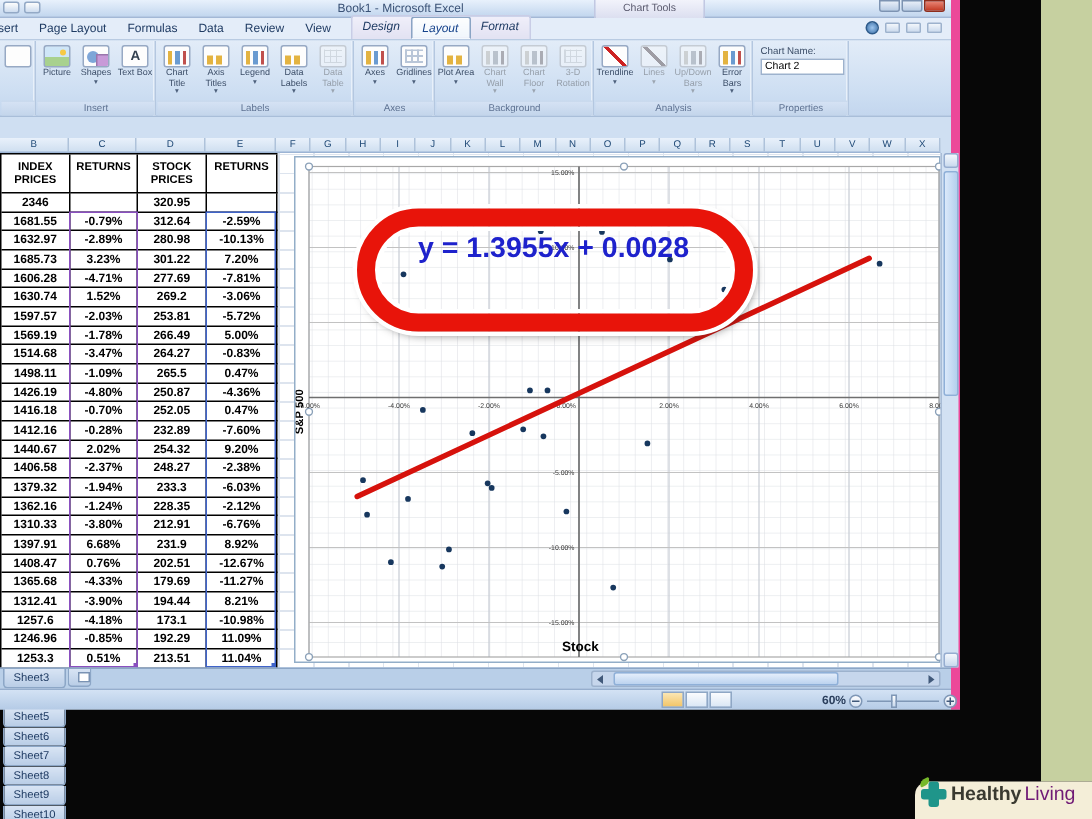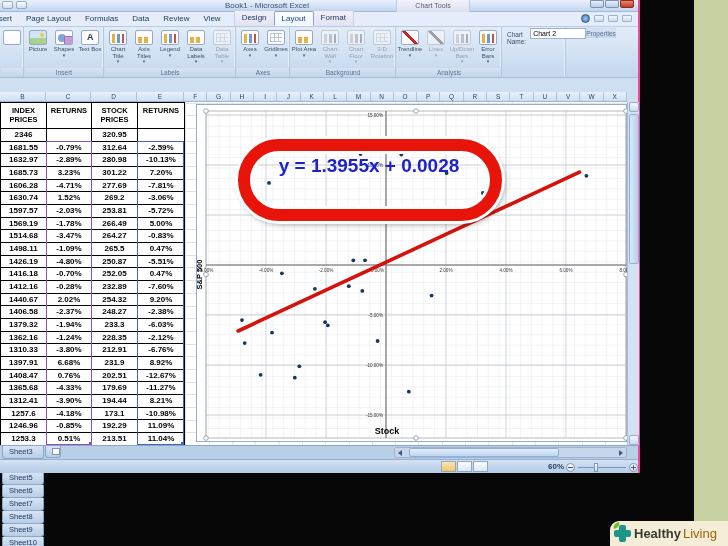--- a/index.html
+++ b/index.html
@@ -2,41 +2,41 @@
 <html><head>
 <meta charset="utf-8">
 <style>
   html,body{margin:0;padding:0;background:#222;}
   *{box-sizing:border-box;}
   .screen{position:relative;width:728px;height:546px;background:#070707;overflow:hidden;
           font-family:"Liberation Sans",sans-serif;}
   .green-strip{position:absolute;left:694px;top:0;width:34px;height:521px;background:#c6d0a0;}
   
   .excel{position:absolute;left:0;top:0;width:640px;height:473px;background:#cfdff2;
-         border-right:2px solid #ec4899;}
+         border-right:6px solid #ec4899;}
   .titlebar{position:absolute;left:0;top:0;width:100%;height:12px;
             background:linear-gradient(#e8f1fc,#c2d6ee);border-bottom:1px solid #a3b8d6;}
   .qat{position:absolute;left:2px;top:1px;display:flex;gap:3px;}
   .qat span{display:inline-block;width:11px;height:8px;background:linear-gradient(#fdfdfd,#cddcef);
             border:1px solid #93a9c6;border-radius:2px;}
   .title-text{position:absolute;left:225px;top:1px;font-size:8px;color:#3a5276;}
   .ctx-header{position:absolute;left:396px;top:0;width:74px;height:12px;text-align:center;
               font-size:7px;line-height:12px;color:#5a5a6e;background:linear-gradient(#f2f3fb,#dcdff0);
               border-left:1px solid #c2c8e2;border-right:1px solid #c2c8e2;}
   .winbtns{position:absolute;right:4px;top:0;display:flex;gap:1px;}
   .winbtn{width:14px;height:8px;border:1px solid #7d93b2;border-radius:0 0 2px 2px;
           background:linear-gradient(#e8eef8,#b9cce4);}
   .winbtn.close{background:linear-gradient(#e98575,#c33a24);border-color:#8d2c1c;}
   
   .tabrow{position:absolute;left:0;top:12px;width:100%;height:15px;background:#e4edf9;
           border-bottom:1px solid #b9cbe2;display:flex;align-items:flex-end;}
   .rtab{font-size:8px;color:#1f3b63;padding:0 7px;line-height:14px;white-space:nowrap;}
   .rtab.first{margin-left:-15px;}
   .ctxwrap{display:flex;background:linear-gradient(#f0effa,#e2e2f2);border:1px solid #c9cde6;
-           border-bottom:none;margin-left:6px;border-radius:2px 2px 0 0;}
+           border-bottom:none;margin-left:6px;border-radius:2px 2px 0 0;font-style:italic;}
   .rtab.active{background:linear-gradient(#fdfeff,#f0f6fc);border:1px solid #8aa4c4;border-bottom:1px solid #f4f9fe;
                border-radius:2px 2px 0 0;color:#15428b;line-height:13px;}
   .tabrow-icons{position:absolute;right:6px;top:2px;display:flex;gap:4px;align-items:center;}
   .help-ico{width:9px;height:9px;border-radius:50%;background:radial-gradient(#9ec6ef,#3a6ea5);
             border:1px solid #2d5a8a;}
   .mini{width:10px;height:7px;background:linear-gradient(#f2f6fb,#ccdbee);border:1px solid #9db2cd;border-radius:1px;}
   
   .ribbon{position:absolute;left:0;top:27px;width:100%;height:51px;
           background:linear-gradient(#e2ecf8,#cddef2 70%,#c3d6ee);border-bottom:1px solid #a9bed9;
           display:flex;}
@@ -58,21 +58,21 @@
   .ico-shapes::before{content:"";position:absolute;left:2px;top:3px;width:8px;height:8px;border-radius:50%;background:#7ea6d8;}
   .ico-shapes::after{content:"";position:absolute;left:8px;top:5px;width:7px;height:7px;background:#c89ad8;border:1px solid #9a76ac;}
   .ico-line::after{content:"";position:absolute;inset:0;
        background:linear-gradient(45deg,transparent 44%,#cc2222 44% 56%,transparent 56%);}
   .ico-gold::after{content:"";position:absolute;left:2px;right:2px;top:6px;bottom:1px;
        background:linear-gradient(90deg,#e3b341 0 4px,transparent 4px 6px,#e3b341 6px 10px,transparent 10px 12px,#6a9bd1 12px);}
   .ico-txt::after{content:"A";position:absolute;left:5px;top:1px;font-size:9px;font-weight:bold;color:#33404f;}
   .ico-grid::after{content:"";position:absolute;inset:2px;
        background:repeating-linear-gradient(0deg,#b9c6d8 0 1px,transparent 1px 4px),
                   repeating-linear-gradient(90deg,#b9c6d8 0 1px,transparent 1px 4px);}
-  .props{width:64px;display:flex;flex-direction:row;}
+  .props{width:64px;display:flex;flex-direction:column;}
   .props .plabel{font-size:6.5px;color:#3c4e68;padding:3px 0 1px 4px;}
   .props input{width:56px;height:11px;margin-left:4px;border:1px solid #9db2cd;font-size:7px;
                font-family:"Liberation Sans",sans-serif;padding:0 2px;background:#fff;}
   
   .fbar{position:absolute;left:0;top:78px;width:100%;height:14px;background:#e6eefa;
         border-bottom:1px solid #aabdd6;display:flex;align-items:center;}
   .namebox{width:44px;height:12px;background:#fff;border:1px solid #aabdd6;margin-left:0;position:relative;}
   .namebox .dd{position:absolute;right:1px;top:2px;width:0;height:0;
         border-left:3px solid transparent;border-right:3px solid transparent;border-top:4px solid #5f738e;}
   .fx{font-family:"Liberation Serif",serif;font-style:italic;font-weight:bold;font-size:9px;
@@ -132,28 +132,28 @@
   .zoomtxt{position:absolute;left:548px;top:2px;font-size:8px;font-weight:bold;color:#2a3e5c;}
   .zbtn{position:absolute;top:3px;width:9px;height:9px;border-radius:50%;border:1px solid #7f97b6;
         background:linear-gradient(#fdfdfe,#d7e3f2);}
   .zbtn .h{position:absolute;left:1px;right:1px;top:3px;height:1px;background:#41597a;}
   .zbtn .v{position:absolute;top:1px;bottom:1px;left:3px;width:1px;background:#41597a;}
   .ztrack{position:absolute;left:578px;top:7px;width:48px;height:1px;background:#7f97b6;}
   .zthumb{position:absolute;left:594px;top:3px;width:4px;height:9px;background:linear-gradient(#fefefe,#c8d8ec);
           border:1px solid #7f97b6;}
   
   .wm{position:absolute;left:610px;top:521px;width:118px;height:25px;background:#f4eed8;
-      border-radius:9px 0 0 0;display:flex;align-items:center;}
+      border-radius:9px 0 0 0;display:flex;}
   .wm-icon{position:relative;width:17px;height:17px;margin:0 3px 0 4px;}
   .wm-icon .c1{position:absolute;left:5px;top:0;width:7px;height:17px;background:#1f958a;border-radius:2px;}
   .wm-icon .c2{position:absolute;left:0;top:5px;width:17px;height:7px;background:#1f958a;border-radius:2px;}
   .wm-icon .leaf{position:absolute;left:-1px;top:-2px;width:7px;height:5px;background:#76b82a;
                  border-radius:80% 10% 80% 10%;transform:rotate(-20deg);}
   .wm-bold{font-size:13px;font-weight:bold;color:#3a3a30;}
-  .wm-light{font-size:13px;color:#a16207;margin-left:2px;}
+  .wm-light{font-size:13px;color:#701a75;margin-left:2px;}
 </style>
 </head>
 <body>
 
 <div class="screen">
   <div class="green-strip"></div>
 
   <div class="excel">
 
     <div class="titlebar">
@@ -390,21 +390,21 @@
           <div class="dcell">-3.47%</div>
           <div class="dcell">264.27</div>
           <div class="dcell">-0.83%</div>
           <div class="dcell">1498.11</div>
           <div class="dcell">-1.09%</div>
           <div class="dcell">265.5</div>
           <div class="dcell">0.47%</div>
           <div class="dcell">1426.19</div>
           <div class="dcell">-4.80%</div>
           <div class="dcell">250.87</div>
-          <div class="dcell">-5.51%</div>
+          <div class="dcell">-4.36%</div>
           <div class="dcell">1416.18</div>
           <div class="dcell">-0.70%</div>
           <div class="dcell">252.05</div>
           <div class="dcell">0.47%</div>
           <div class="dcell">1412.16</div>
           <div class="dcell">-0.28%</div>
           <div class="dcell">232.89</div>
           <div class="dcell">-7.60%</div>
           <div class="dcell">1440.67</div>
           <div class="dcell">2.02%</div>

